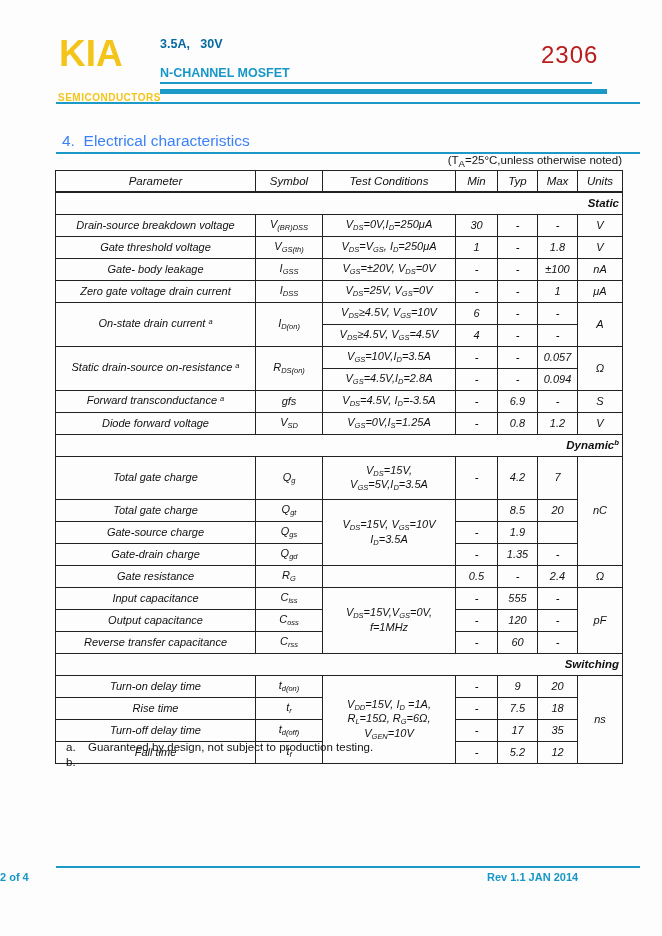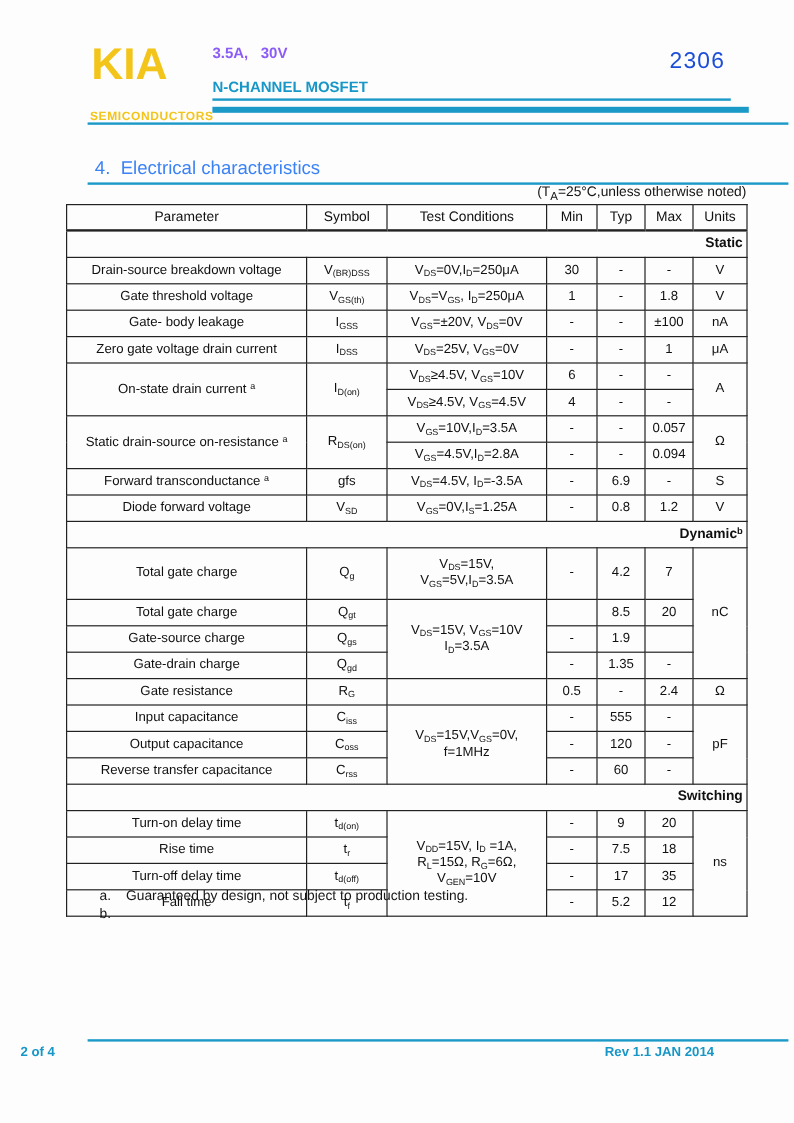--- a/index.html
+++ b/index.html
@@ -2,41 +2,41 @@
 <html><head>
 <meta charset="utf-8">
 <style>
   html,body { margin:0; padding:0; }
   body {
     width:662px; height:936px; position:relative;
     background:#fdfdfd; color:#141414;
     font-family:"Liberation Sans", "DejaVu Sans", sans-serif;
     overflow:hidden;
   }
-  .abs { position:absolute;margin-left:17px; }
+  .abs { position:absolute; }
 
   
   .logo { left:59px; top:33px; font-size:37px; font-weight:bold; color:#f3c51a; letter-spacing:0px; }
   .logo-sub { left:58px; top:92px; font-size:10px; font-weight:bold; color:#f3c51a; letter-spacing:0.5px; }
-  .rating { left:160px; top:37px; font-size:12.5px; font-weight:bold; color:#8b5cf6; white-space:pre; }
+  .rating { left:160px; top:37px; font-size:12.5px; font-weight:bold; color:#0369a1; white-space:pre; }
   .device { left:160px; top:66px; font-size:12.5px; font-weight:bold; color:#1797c7; }
-  .part-number { left:541px; top:41px; font-size:19px; color:#1d4ed8; letter-spacing:1px; }
+  .part-number { left:541px; top:41px; font-size:24px; color:#b91c1c; letter-spacing:1px; }
   .rule { background:#1b9ac8; }
   .rule-thin  { left:160px; top:82px;  width:432px; height:2px; }
   .rule-thick { left:160px; top:89px;  width:447px; height:5px; }
   .rule-full  { left:56px;  top:102px; width:584px; height:2px; }
 
   
   .section-title { left:62px; top:132px; font-size:15.5px; color:#3b82f6; white-space:pre; }
   .title-underline { left:56px; top:152px; width:584px; height:2px; }
   .cond-note { top:154px; right:40px; font-size:11.5px; color:#141414; }
 
   
   table.ec { position:absolute; left:55px; top:170px; width:567px;
-    border-collapse:collapse; table-layout:fixed; font-size:11px; color:#101010; }
+    border-collapse:collapse; table-layout:fixed; font-size:11px; color:#101010;font-style:italic; }
   table.ec td { border:1px solid #222; text-align:center; vertical-align:middle;
     padding:1px 3px; height:19px; line-height:1.25; overflow:hidden; }
   tr.head td { height:18px; border-bottom:2px solid #222; font-size:11.5px; }
   td.param { text-align:left; padding-left:6px; }
   tr.section-row td { text-align:right; font-weight:bold; padding-left:6px; font-size:11.5px; }
   tr.tall td { height:40px; }
   td.cond-spread { line-height:2.05; }
   td.cond-spread3 { line-height:2.1; }
   table.ec sub { font-size:0.68em; vertical-align:-0.28em; letter-spacing:0; }
   table.ec sup { font-size:0.68em; vertical-align:0.45em; }

